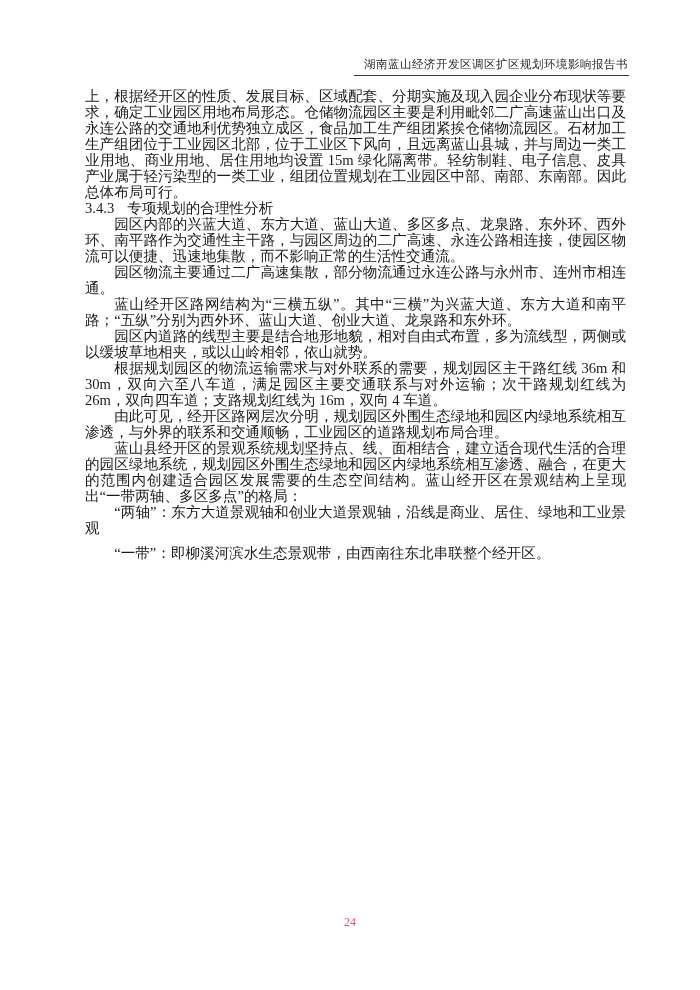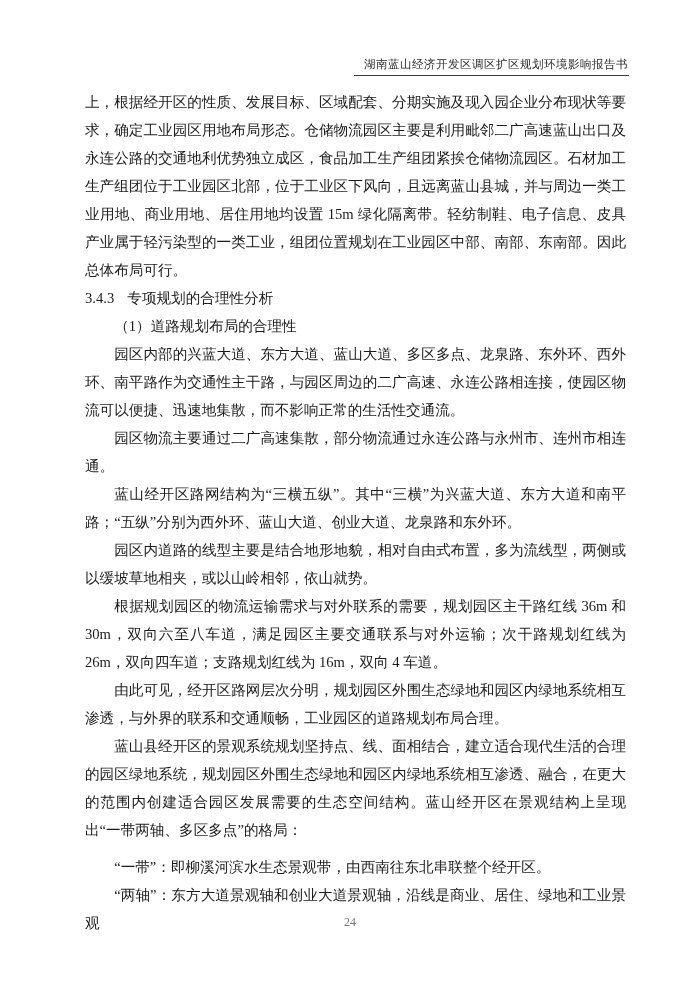--- a/index.html
+++ b/index.html
@@ -31,21 +31,21 @@
     display: inline-block;
     border-bottom: 1.5px solid #3a3a3a;
     padding: 0 1px 3px 10px;
   }
   .content {
     position: absolute;
     top: 88px;
     left: 85px;
     width: 541px;
     font-size: 14.6px;
-    line-height: 28px;
+    line-height: 16px;
     text-align: justify;
     text-justify: inter-ideograph;
   }
   .content p {
     margin: 0;
   }
   .indent {
     text-indent: 2em;
   }
   .spaced {
@@ -58,56 +58,55 @@
     margin-right: 0.9em;
     font-family: "Liberation Serif", "DejaVu Serif", serif;
   }
   .footer {
     position: absolute;
     top: 915px;
     left: 0;
     width: 100%;
     text-align: center;
     font-size: 12px;
-    color: #737373;
+    color: #ec4899;
   }
 </style>
 </head>
 <body>
 
 <div class="page">
 
   <div class="header">
     <span class="header-title">湖南蓝山经济开发区调区扩区规划环境影响报告书</span>
   </div>
 
   <div class="content">
     <p class="plain">上，根据经开区的性质、发展目标、区域配套、分期实施及现入园企业分布现状等要求，确定工业园区用地布局形态。仓储物流园区主要是利用毗邻二广高速蓝山出口及永连公路的交通地利优势独立成区，食品加工生产组团紧挨仓储物流园区。石材加工生产组团位于工业园区北部，位于工业区下风向，且远离蓝山县城，并与周边一类工业用地、商业用地、居住用地均设置 15m 绿化隔离带。轻纺制鞋、电子信息、皮具产业属于轻污染型的一类工业，组团位置规划在工业园区中部、南部、东南部。因此总体布局可行。</p>
 
     <p class="heading"><span class="heading-number">3.4.3</span><span>专项规划的合理性分析</span></p>
 
-    <p class="indent">（1）道路规划布局的合理性</p>
 
     <p class="indent">园区内部的兴蓝大道、东方大道、蓝山大道、多区多点、龙泉路、东外环、西外环、南平路作为交通性主干路，与园区周边的二广高速、永连公路相连接，使园区物流可以便捷、迅速地集散，而不影响正常的生活性交通流。</p>
 
     <p class="indent">园区物流主要通过二广高速集散，部分物流通过永连公路与永州市、连州市相连通。</p>
 
     <p class="indent">蓝山经开区路网结构为“三横五纵”。其中“三横”为兴蓝大道、东方大道和南平路；“五纵”分别为西外环、蓝山大道、创业大道、龙泉路和东外环。</p>
 
     <p class="indent">园区内道路的线型主要是结合地形地貌，相对自由式布置，多为流线型，两侧或以缓坡草地相夹，或以山岭相邻，依山就势。</p>
 
     <p class="indent">根据规划园区的物流运输需求与对外联系的需要，规划园区主干路红线 36m 和 30m，双向六至八车道，满足园区主要交通联系与对外运输；次干路规划红线为 26m，双向四车道；支路规划红线为 16m，双向 4 车道。</p>
 
     <p class="indent">由此可见，经开区路网层次分明，规划园区外围生态绿地和园区内绿地系统相互渗透，与外界的联系和交通顺畅，工业园区的道路规划布局合理。</p>
 
 
     <p class="indent">蓝山县经开区的景观系统规划坚持点、线、面相结合，建立适合现代生活的合理的园区绿地系统，规划园区外围生态绿地和园区内绿地系统相互渗透、融合，在更大的范围内创建适合园区发展需要的生态空间结构。蓝山经开区在景观结构上呈现出“一带两轴、多区多点”的格局：</p>
 
+    <p class="indent">“两轴”：东方大道景观轴和创业大道景观轴，沿线是商业、居住、绿地和工业景观</p>
+
     <p class="indent spaced">“一带”：即柳溪河滨水生态景观带，由西南往东北串联整个经开区。</p>
-
-    <p class="indent">“两轴”：东方大道景观轴和创业大道景观轴，沿线是商业、居住、绿地和工业景观</p>
   </div>
 
   <div class="footer">
     <span>24</span>
   </div>
 
 </div>
 
 </body></html>

